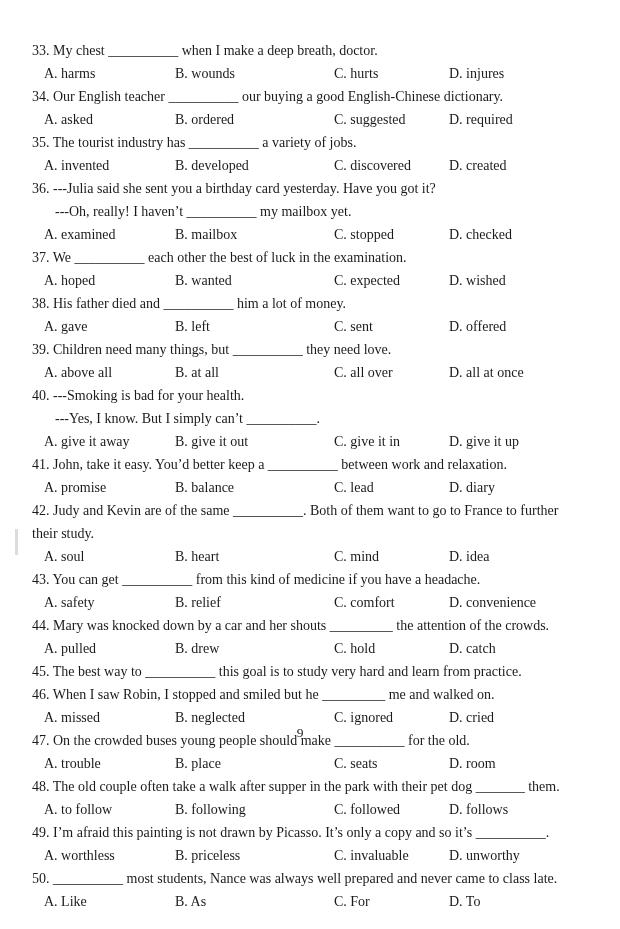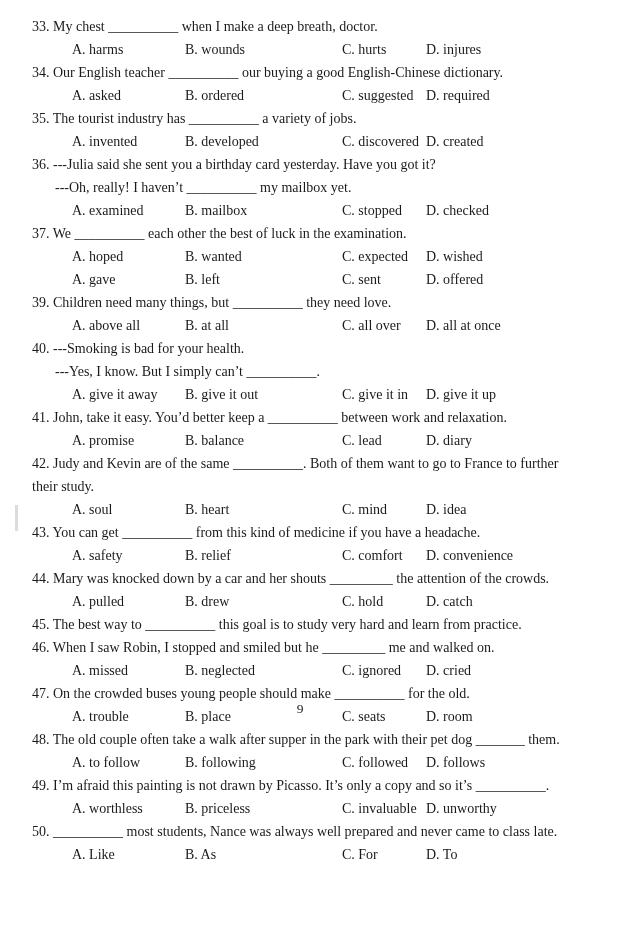--- a/index.html
+++ b/index.html
@@ -13,44 +13,45 @@
     overflow:hidden;
   }
   .doc-page{
     position:relative;
     width:620px;height:727px;
     background:var(--bg-color);
     color:var(--text-color);
     font-family:"Liberation Serif", serif;
     font-size:14px;
     line-height:23px;
+    margin-top:24px;
   }
   .content{
     position:absolute;
     top:15px;left:32px;right:8px;
   }
   .q-line{
     white-space:nowrap;
     height:23px;
     overflow:hidden;
   }
   .q-line.indent{padding-left:23px;}
   .opt-row{
     position:relative;
     height:23px;
   }
   .opt{
     position:absolute;
     top:0;
     white-space:nowrap;
   }
-  .opt-0{left:40px;}
-  .opt-1{left:153px;}
-  .opt-2{left:310px;}
-  .opt-3{left:394px;font-family:Liberation Serif, serif;}
+  .opt-0{left:12px;}
+  .opt-1{left:143px;}
+  .opt-2{left:302px;}
+  .opt-3{left:417px;font-family:Liberation Serif, serif;}
   .page-number{
     position:absolute;
     bottom:7px;left:0;
     width:600px;
     text-align:center;
     font-size:13.5px;
   }
   .scan-artifact{
     position:absolute;
     left:15px;top:505px;
@@ -94,20 +95,21 @@
         <span class="opt opt-2">C. stopped</span>
         <span class="opt opt-3">D. checked</span>
       </div>
       <div class="q-line">37. We __________ each other the best of luck in the examination.</div>
       <div class="opt-row">
         <span class="opt opt-0">A. hoped</span>
         <span class="opt opt-1">B. wanted</span>
         <span class="opt opt-2">C. expected</span>
         <span class="opt opt-3">D. wished</span>
       </div>
+      <div class="q-line">38. His father died and __________ him a lot of money.</div>
       <div class="opt-row">
         <span class="opt opt-0">A. gave</span>
         <span class="opt opt-1">B. left</span>
         <span class="opt opt-2">C. sent</span>
         <span class="opt opt-3">D. offered</span>
       </div>
       <div class="q-line">39. Children need many things, but __________ they need love.</div>
       <div class="opt-row">
         <span class="opt opt-0">A. above all</span>
         <span class="opt opt-1">B. at all</span>

